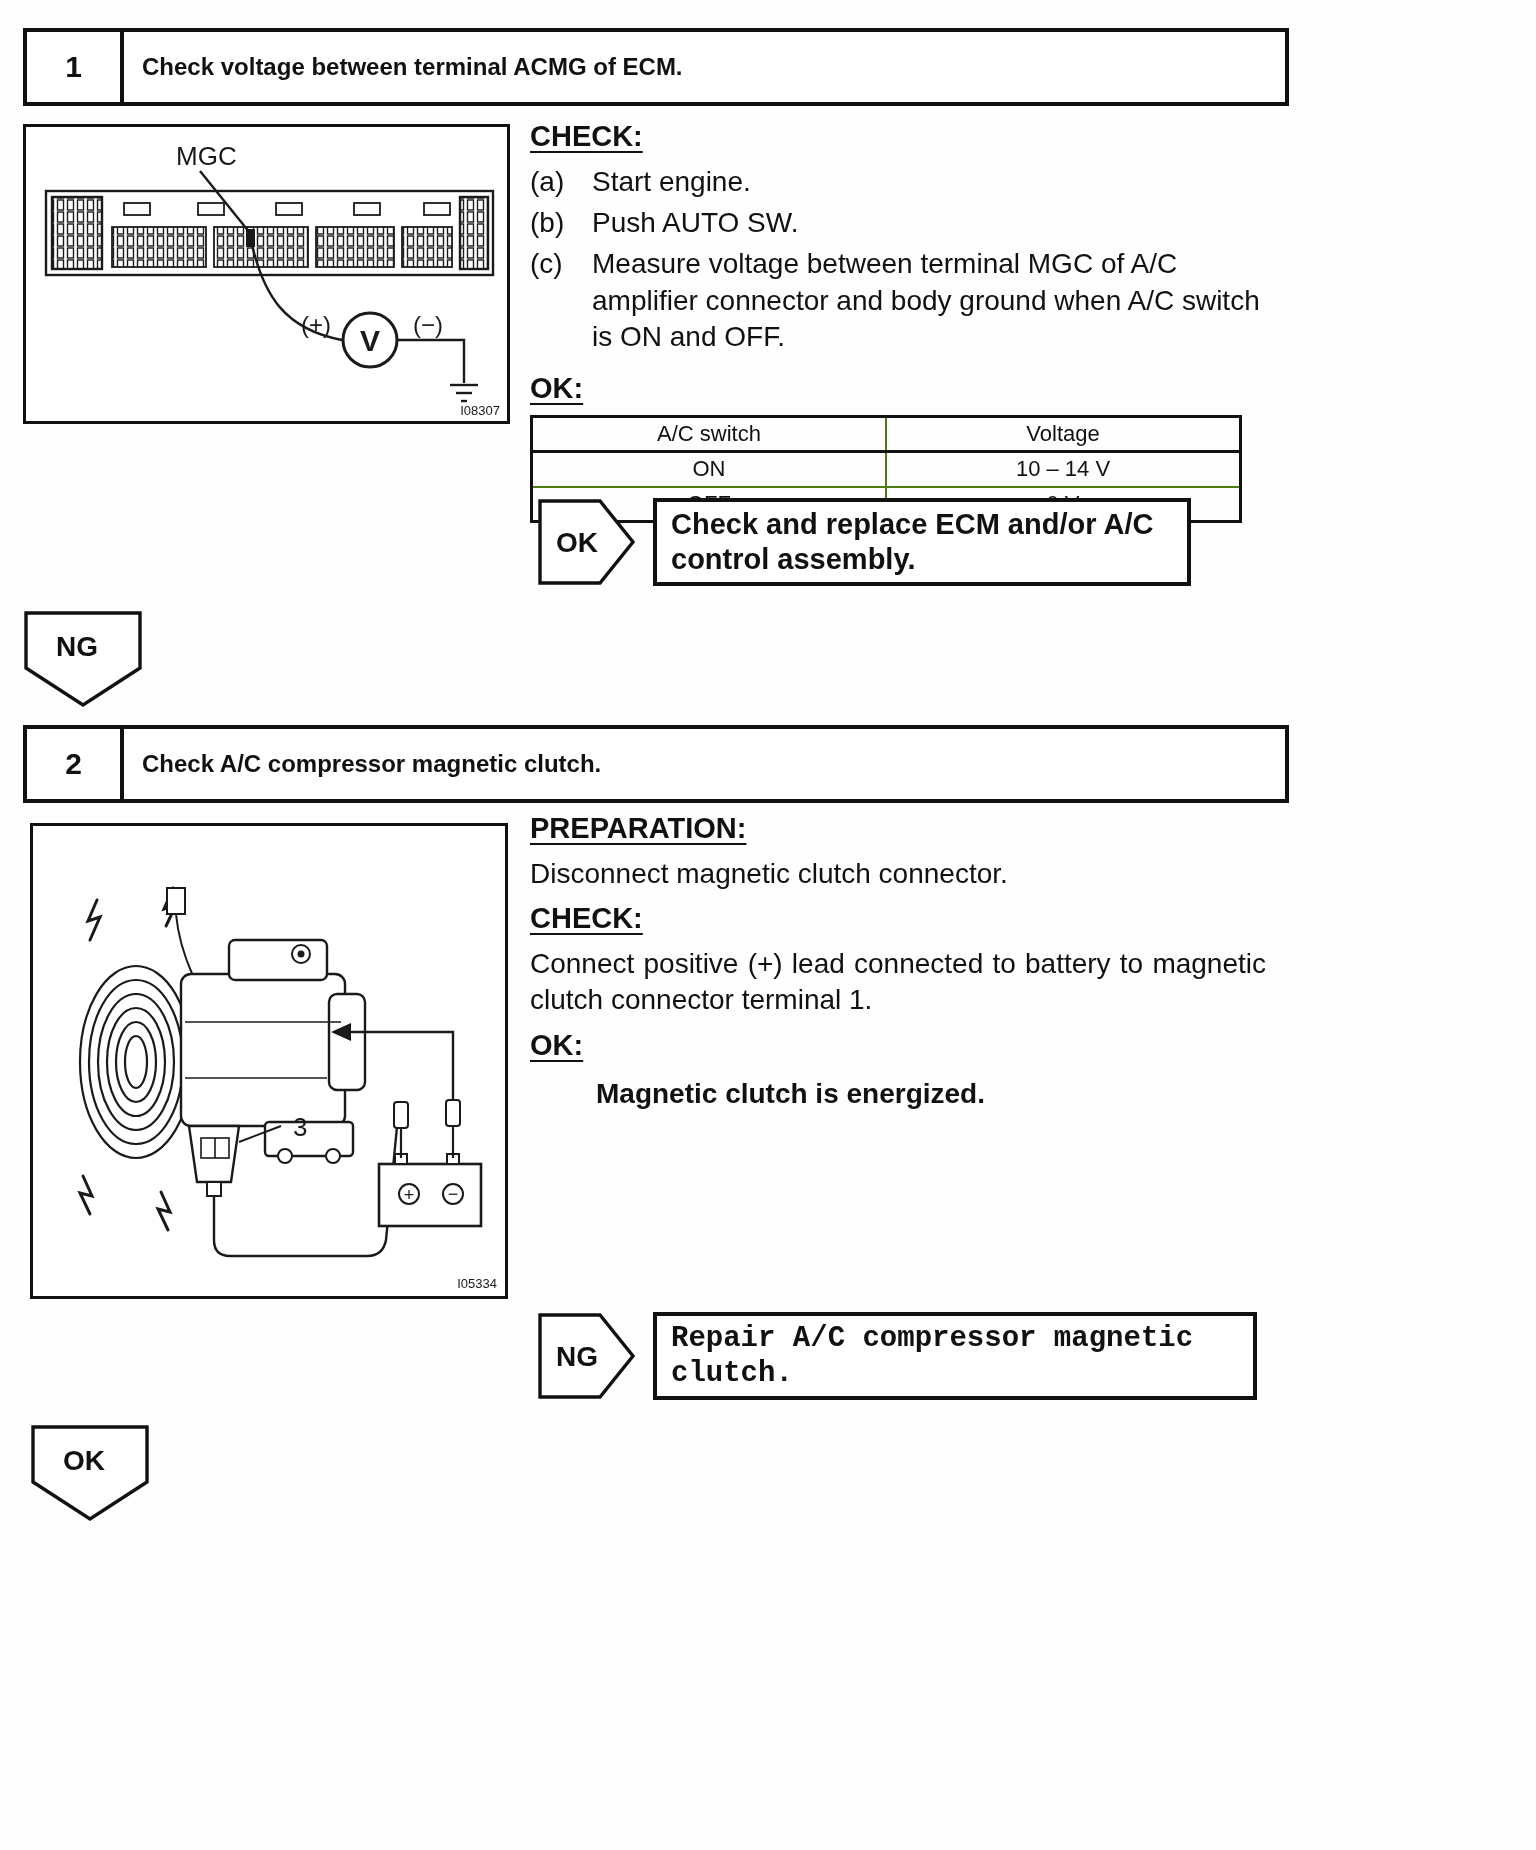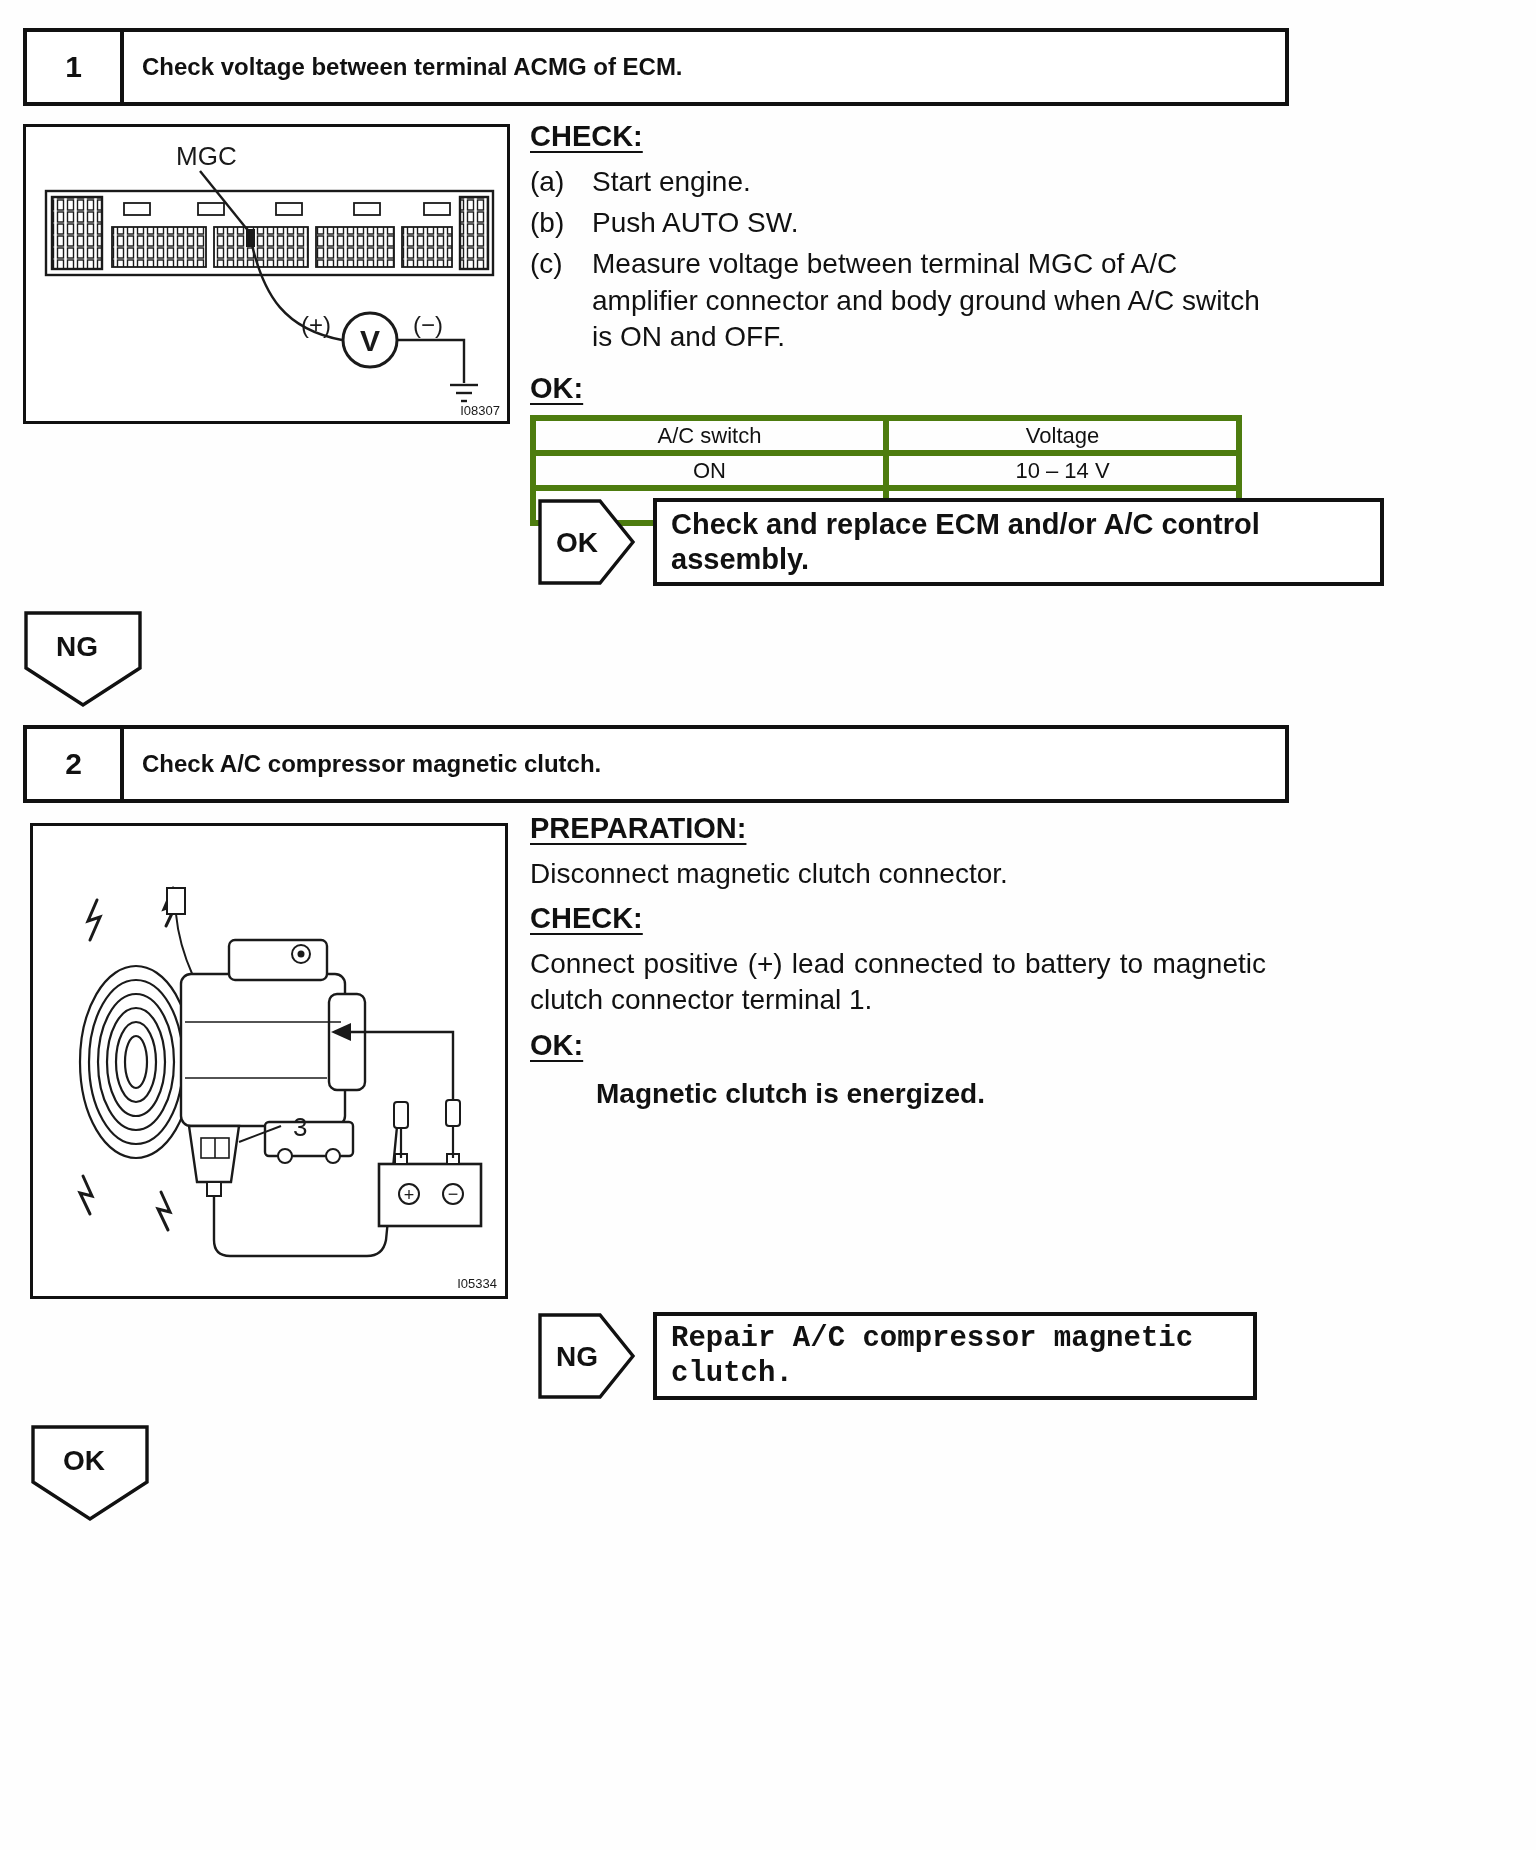--- a/index.html
+++ b/index.html
@@ -34,21 +34,21 @@
   }
   .heading.mt { margin-top:14px; }
   .citem { display:flex; margin-bottom:5px; }
   .ckey { flex:0 0 62px; }
   .ctext { flex:1; }
   .ptext { margin-bottom:8px; }
   .just { text-align:justify; }
   .oktext { font-weight:bold; margin-left:66px; margin-top:12px; }
   .vtab { border-collapse:collapse; width:712px; margin-top:8px; border:3px solid #111; }
   .vtab th, .vtab td {
-    border:6px solid #4d7c0f; font-size:22px; font-weight:normal;
+    border:2px solid #4d7c0f; font-size:22px; font-weight:normal;
     text-align:center; height:35px; padding:0; width:50%;
   }
   .vtab tr:first-child th { border-bottom:3px solid #111; }
   .decision { position:absolute; left:537px; display:flex; gap:16px; align-items:stretch; }
   .dbox {
     border:4px solid #111; font-weight:bold; font-size:29px; line-height:1.22;
     display:flex; align-items:center; padding:4px 14px; background:#fff;
   }
   .downpent { position:absolute; }
   svg text { font-family:"Liberation Sans","DejaVu Sans",sans-serif; }
@@ -133,21 +133,21 @@
       </tr>
     </tbody>
       </table>
   </div>
 
   <div class="decision" style="top:498px;">
     <svg width="100" height="88" viewBox="0 0 100 88">
       <polygon points="3,3 63,3 96,44 63,85 3,85" fill="#fff" stroke="#111" stroke-width="3.4"></polygon>
       <text x="40" y="54" text-anchor="middle" font-size="28" font-weight="bold" fill="#111">OK</text>
     </svg>
-    <div class="dbox" style="width:731px; min-height:88px;">Check and replace ECM and/or A/C control assembly.</div>
+    <div class="dbox" style="width:538px; min-height:88px;">Check and replace ECM and/or A/C control assembly.</div>
   </div>
 
   <div class="downpent" style="left:23px; top:610px;">
     <svg width="120" height="100" viewBox="0 0 120 100">
       <polygon points="3,3 117,3 117,58 60,95 3,58" fill="#fff" stroke="#111" stroke-width="3.4"></polygon>
       <text x="54" y="46" text-anchor="middle" font-size="28" font-weight="bold" fill="#111">NG</text>
     </svg>
   </div>
 
   <div class="step-header" style="top:725px;">

